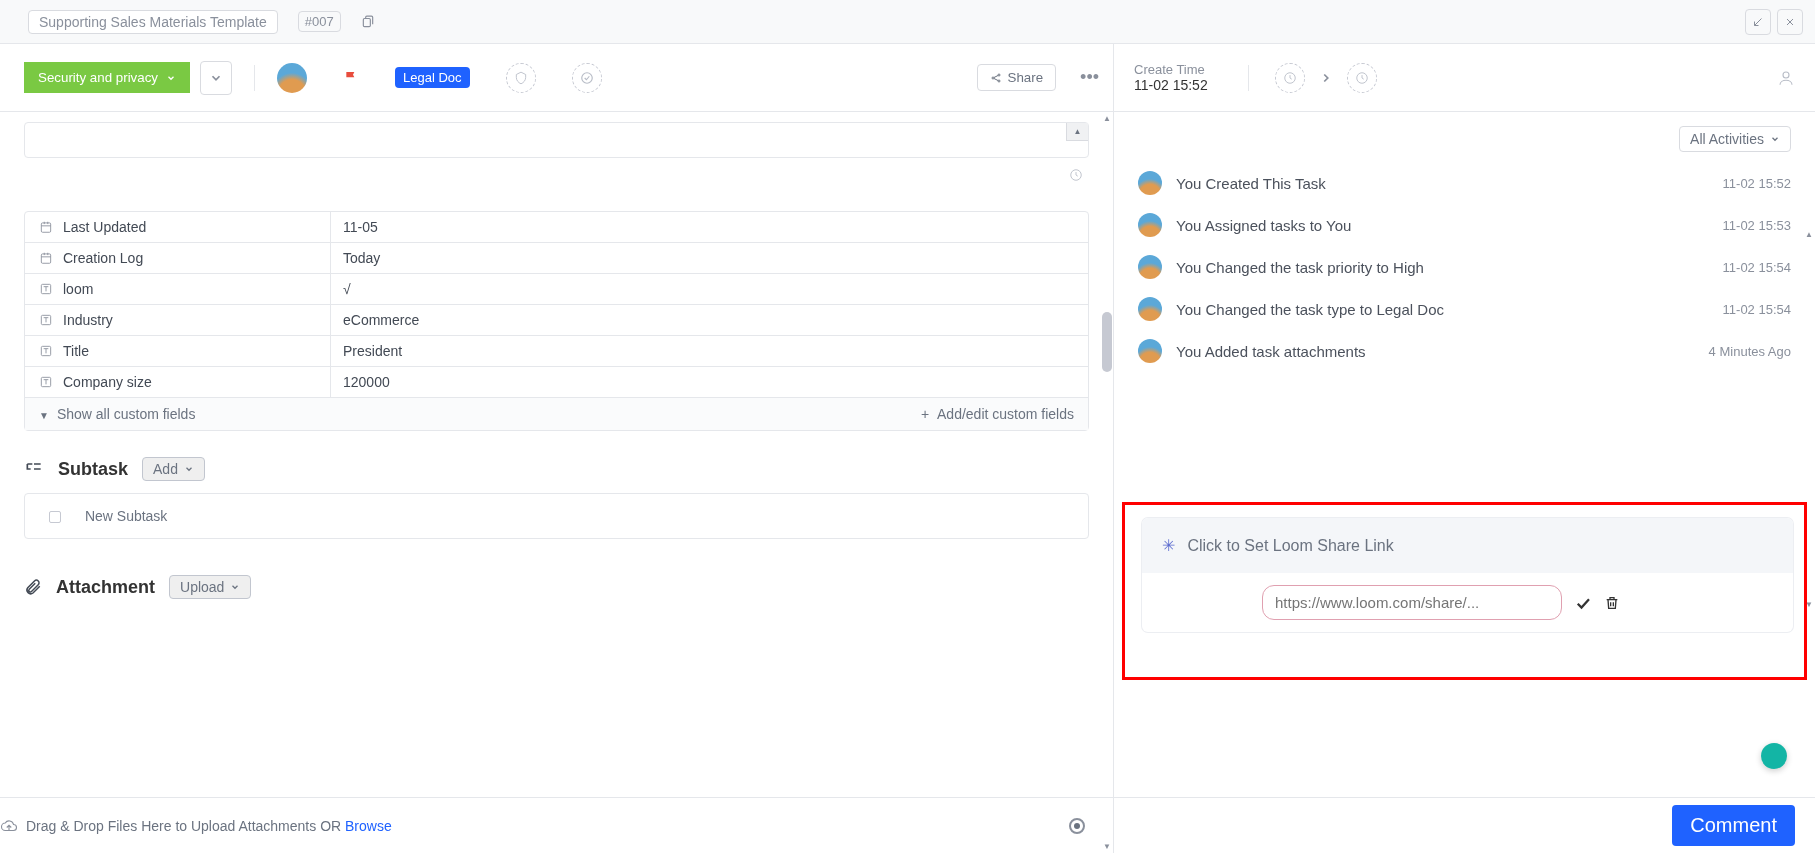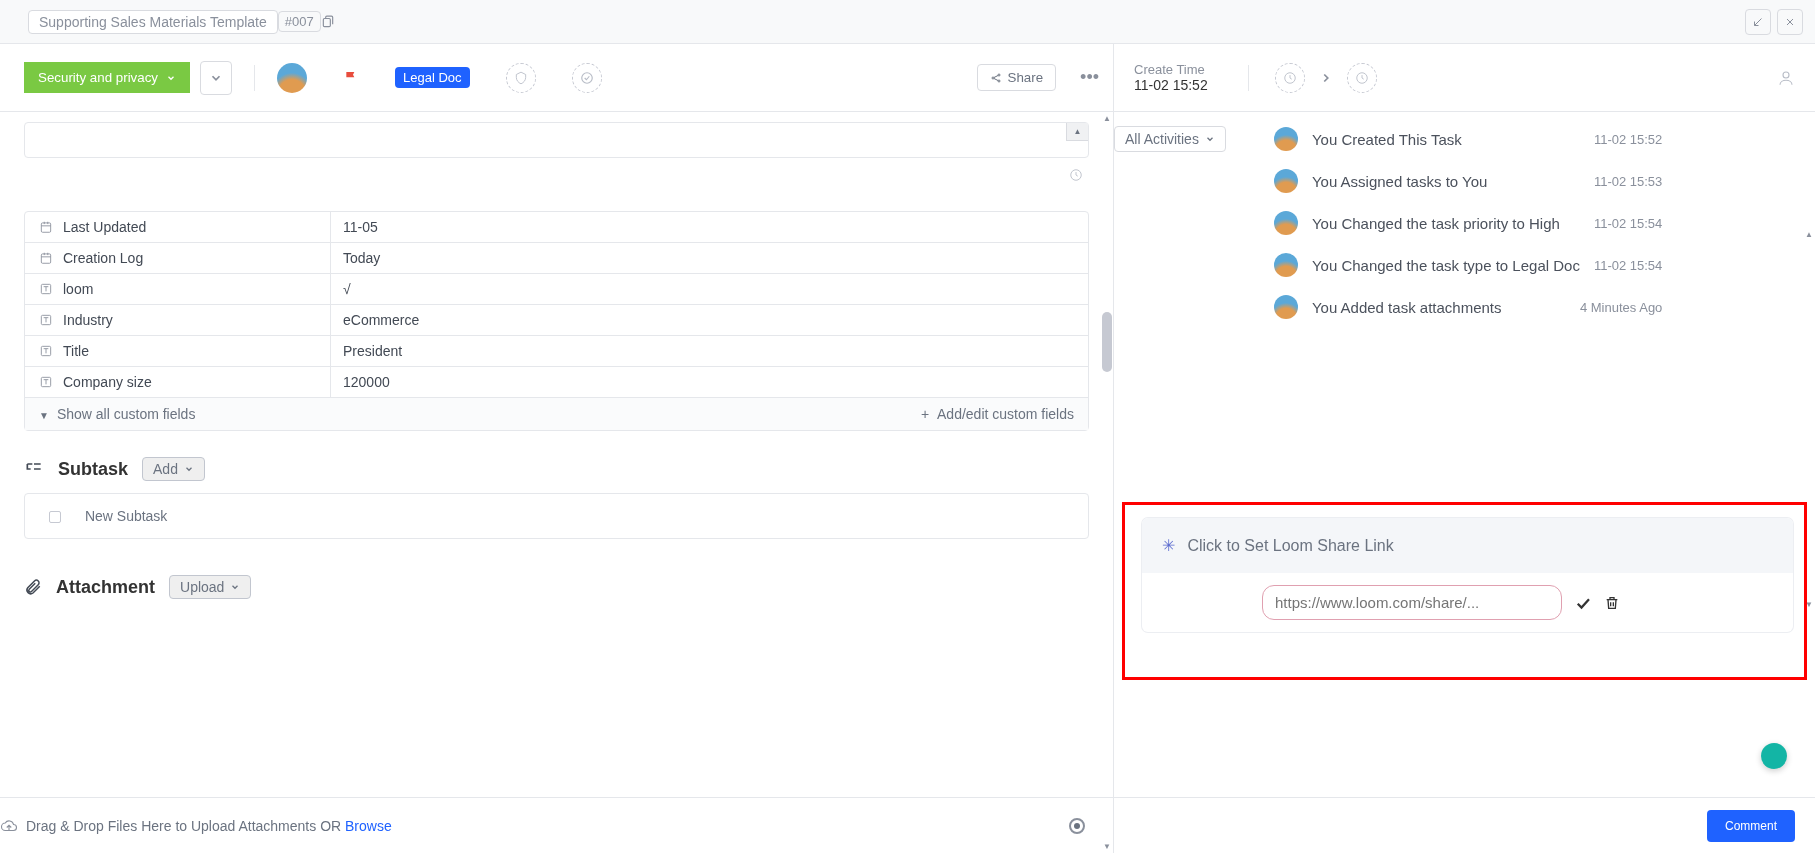--- a/index.html
+++ b/index.html
@@ -1,20 +1,20 @@
 <!DOCTYPE html>
 <html><head>
 <meta charset="utf-8">
 <style>
 * { box-sizing: border-box; margin: 0; padding: 0; }
 body { font-family: -apple-system, BlinkMacSystemFont, "Segoe UI", sans-serif; background: #fff; color: #333; font-size: 14px; width: 1815px; height: 853px; overflow: hidden; }
 
 
 .titlebar { display: flex; align-items: center; justify-content: space-between; height: 44px; padding: 0 4px; background: #f8f9fa; border-bottom: 1px solid #e5e7eb; }
-.title-left { display: flex; align-items: center; gap: 0; padding-left: 24px; }
+.title-left { display: flex; align-items: center; gap: 20px; padding-left: 24px; }
 .title-btn { border: 1px solid #d9dbe0; border-radius: 4px; padding: 3px 10px; color: #8a909c; background: #fff; font-size: 14px; }
 .title-num { border: 1px solid #d9dbe0; border-radius: 4px; padding: 2px 6px; color: #8a909c; font-size: 13px; }
 .title-ic { color: #8a909c; font-size: 14px; }
 .title-right { display: flex; gap: 6px; padding-right: 8px; }
 .sq-btn { width: 26px; height: 26px; border: 1px solid #d9dbe0; border-radius: 4px; display: flex; align-items: center; justify-content: center; color: #8a909c; cursor: pointer; }
 
 
 .toolbar { display: flex; align-items: center; height: 68px; border-bottom: 1px solid #e5e7eb; }
 .tb-left { display: flex; align-items: center; gap: 10px; padding-left: 24px; flex: 1; }
 .stat-btn { background: #7ac943; color: #fff; border: none; border-radius: 0; padding: 8px 14px; font-weight: 500; display: flex; align-items: center; gap: 8px; cursor: pointer; }
@@ -28,21 +28,21 @@
 .dots { color: #8a909c; font-size: 18px; margin: 0 14px; cursor: pointer; }
 .tb-right { width: 702px; display: flex; align-items: center; padding: 0 20px; border-left: 1px solid #e5e7eb; height: 100%; }
 .ct-label { color: #8a909c; font-size: 13px; }
 .ct-val { color: #333; font-weight: 500; }
 .tb-r-ics { display: flex; align-items: center; gap: 14px; margin-left: 28px; }
 .person-ic { margin-left: auto; color: #b8bdc7; }
 
 
 .body { display: flex; height: calc(853px - 44px - 68px); }
 .col-left { width: 1113px; position: relative; overflow: hidden; }
-.col-right { flex: 1; border-left: 1px solid #e5e7eb; display: flex; flex-direction: row; position: relative; }
+.col-right { flex: 1; border-left: 1px solid #e5e7eb; display: flex; flex-direction: column; position: relative; }
 
 .left-scroll { padding: 10px 24px 0 24px; height: calc(100% - 56px); overflow: hidden; position: relative; }
 .scrollbar-left { position: absolute; right: 0; top: 0; width: 12px; height: 100%; }
 .sb-up { position: absolute; top: 2px; left: 2px; font-size: 8px; color: #8a909c; }
 .sb-dn { position: absolute; bottom: 2px; left: 2px; font-size: 8px; color: #8a909c; }
 .sb-thumb-left { position: absolute; top: 200px; width: 10px; height: 60px; background: #c6c9d2; border-radius: 5px; left: 1px; }
 
 .peek-box { border: 1px solid #e5e7eb; border-radius: 4px; height: 36px; margin-bottom: 6px; position: relative; }
 .dd-arrow { position: absolute; right: 0; top: 0; width: 22px; height: 18px; border-left: 1px solid #d9dbe0; border-bottom: 1px solid #d9dbe0; background: #f0f1f3; display: flex; align-items: center; justify-content: center; font-size: 8px; color: #6b7380; }
 .clk-ic { text-align: right; color: #b8bdc7; padding: 4px 6px; font-size: 14px; }
@@ -85,21 +85,21 @@
 .loom-card { position: absolute; left: 28px; right: 22px; top: 406px; background: #fff; border-radius: 6px; box-shadow: 0 0 0 1px #eceef2; }
 .loom-hd { background: #f4f6f9; padding: 18px 20px; display: flex; align-items: center; gap: 12px; color: #6b7380; font-size: 16px; border-radius: 6px 6px 0 0; }
 .loom-ic { color: #5b6bcf; font-size: 16px; }
 .loom-bd { padding: 12px 20px 12px 120px; display: flex; align-items: center; gap: 12px; }
 .loom-inp { border: 1px solid #e0a0b0; border-radius: 12px; padding: 8px 12px; width: 300px; color: #8a909c; font-size: 15px; }
 .loom-act { color: #333; cursor: pointer; font-size: 16px; }
 
 .fab { position: absolute; right: 28px; bottom: 84px; width: 26px; height: 26px; border-radius: 50%; background: #13b5a5; box-shadow: 0 2px 6px rgba(0,0,0,.2); }
 
 .cm-bar { position: absolute; bottom: 0; left: 0; right: 0; height: 56px; border-top: 1px solid #e5e7eb; display: flex; align-items: center; justify-content: flex-end; padding: 0 20px; }
-.cm-btn { background: #1f62ff; color: #fff; border: none; border-radius: 4px; padding: 9px 18px; font-size: 12px; font-weight: 500; cursor: pointer; }
+.cm-btn { background: #1f62ff; color: #fff; border: none; border-radius: 4px; padding: 9px 18px; font-size: 20px; font-weight: 500; cursor: pointer; }
 
 svg { display: block; }
 </style>
 </head>
 <body>
 
 <div class="titlebar">
   <div class="title-left">
     <div class="title-btn">Supporting Sales Materials Template</div>
     <div class="title-num">#007</div>

